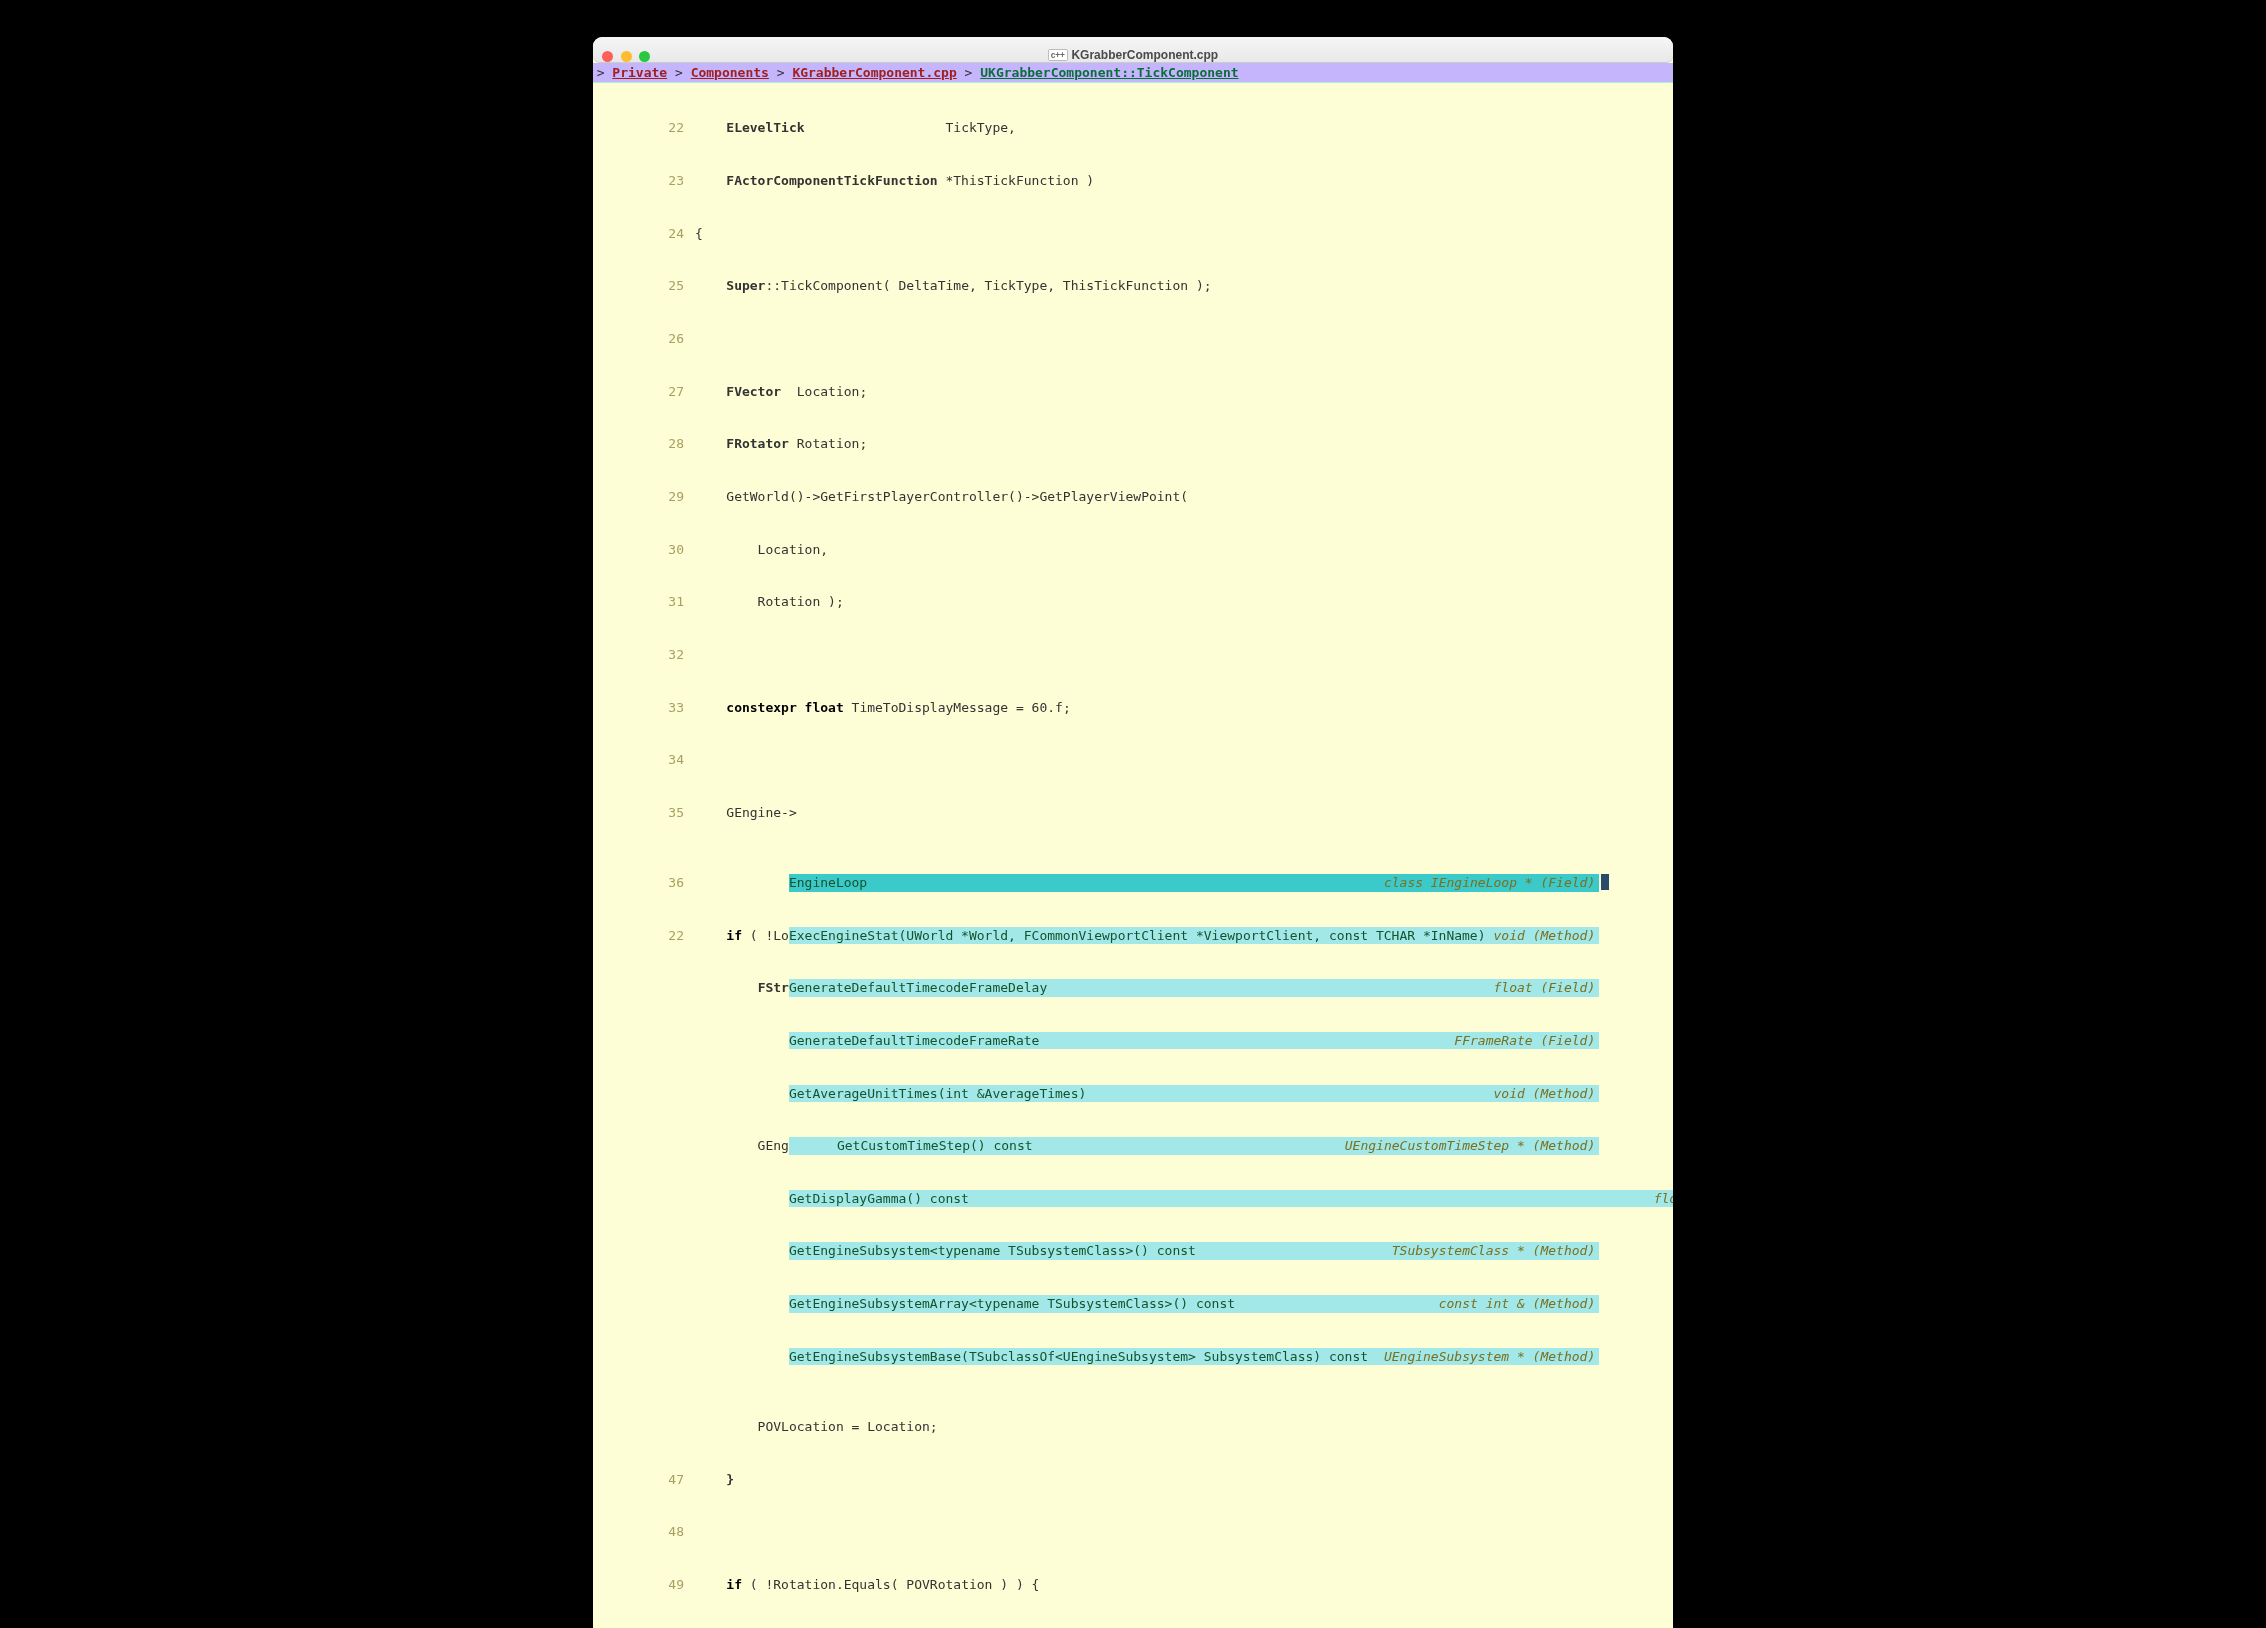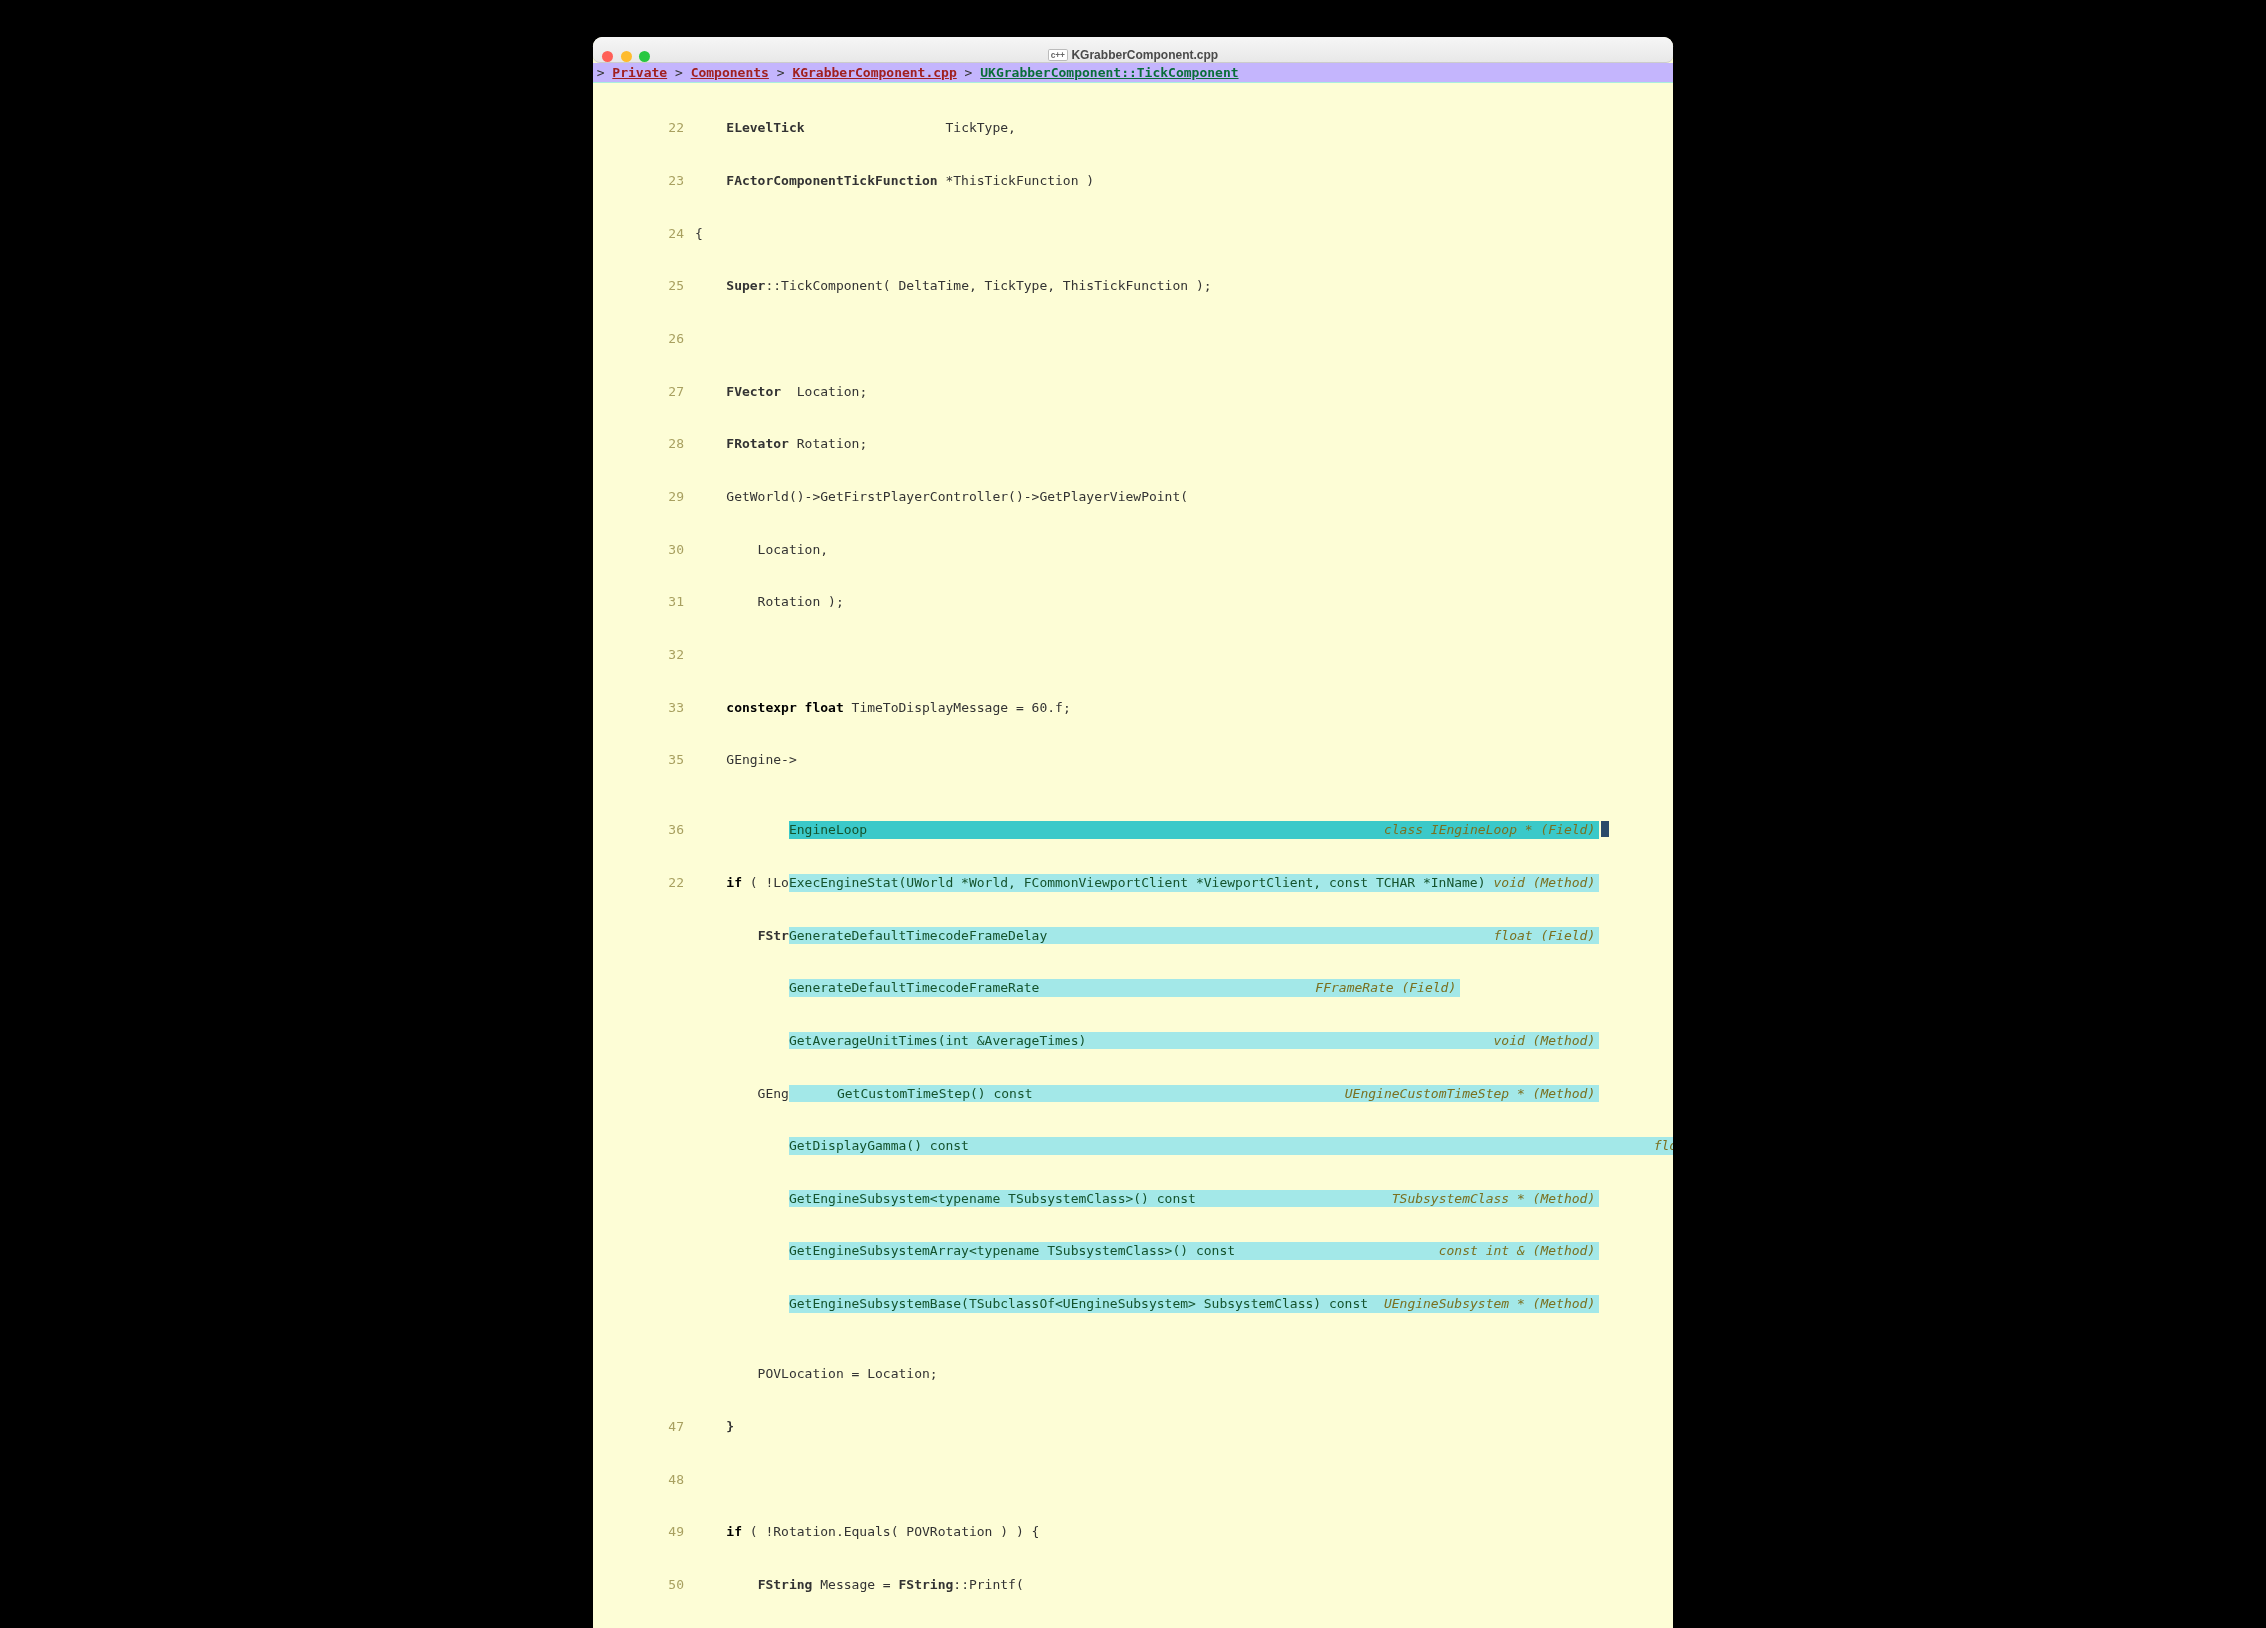--- a/index.html
+++ b/index.html
@@ -140,26 +140,27 @@
     <div class="line"><span class="gutter">24</span><span class="code"><span class="paren">{</span></span></div>
     <div class="line"><span class="gutter">25</span><span class="code">    <span class="type">Super</span>::TickComponent<span class="paren">(</span> DeltaTime, TickType, ThisTickFunction <span class="paren">)</span>;</span></div>
     <div class="line"><span class="gutter">26</span><span class="code"></span></div>
     <div class="line"><span class="gutter">27</span><span class="code">    <span class="type">FVector</span>  Location;</span></div>
     <div class="line"><span class="gutter">28</span><span class="code">    <span class="type">FRotator</span> Rotation;</span></div>
     <div class="line"><span class="gutter">29</span><span class="code">    GetWorld<span class="paren">()</span>-&gt;GetFirstPlayerController<span class="paren">()</span>-&gt;GetPlayerViewPoint<span class="paren">(</span></span></div>
     <div class="line"><span class="gutter">30</span><span class="code">        Location,</span></div>
     <div class="line"><span class="gutter">31</span><span class="code">        Rotation <span class="paren">)</span>;</span></div>
     <div class="line"><span class="gutter">32</span><span class="code"></span></div>
     <div class="line"><span class="gutter">33</span><span class="code">    <span class="kw">constexpr</span> <span class="kw">float</span> TimeToDisplayMessage = 60.f;</span></div>
+    <div class="line"><span class="gutter">34</span><span class="code"></span></div>
     <div class="line"><span class="gutter">35</span><span class="code">    GEngine-&gt;</span></div>
 
     <div class="line"><span class="gutter">36</span><span class="code">            <span class="autocomplete selected" style="display:inline-flex;width:810px;"><span class="ac-left">EngineLoop</span><span class="ac-right">class IEngineLoop * (Field)</span></span><span class="cursor-block"></span></span></div>
     <div class="line"><span class="gutter">22</span><span class="code">    <span class="kw">if</span> <span class="paren">(</span> !Lo<span class="autocomplete" style="display:inline-flex;width:810px;"><span class="ac-left">ExecEngineStat(UWorld *World, FCommonViewportClient *ViewportClient, const TCHAR *InName)</span><span class="ac-right">void (Method)</span></span></span></div>
     <div class="line"><span class="gutter"></span><span class="code">        <span class="type">FStr</span><span class="autocomplete" style="display:inline-flex;width:810px;"><span class="ac-left">GenerateDefaultTimecodeFrameDelay</span><span class="ac-right">float (Field)</span></span></span></div>
-    <div class="line"><span class="gutter"></span><span class="code">            <span class="autocomplete" style="display:inline-flex;width:671px;"><span class="ac-left">GenerateDefaultTimecodeFrameRate</span><span class="ac-right">FFrameRate (Field)</span></span></span></div>
+    <div class="line"><span class="gutter"></span><span class="code">            <span class="autocomplete" style="display:inline-flex;width:810px;"><span class="ac-left">GenerateDefaultTimecodeFrameRate</span><span class="ac-right">FFrameRate (Field)</span></span></span></div>
     <div class="line"><span class="gutter"></span><span class="code">            <span class="autocomplete" style="display:inline-flex;width:810px;"><span class="ac-left">GetAverageUnitTimes(int &amp;AverageTimes)</span><span class="ac-right">void (Method)</span></span></span></div>
     <div class="line"><span class="gutter"></span><span class="code">        GEng<span class="autocomplete" style="display:inline-flex;width:810px;padding-left:48px;"><span class="ac-left">GetCustomTimeStep() const</span><span class="ac-right">UEngineCustomTimeStep * (Method)</span></span></span></div>
     <div class="line"><span class="gutter"></span><span class="code">            <span class="autocomplete" style="display:inline-flex;width:978px;"><span class="ac-left">GetDisplayGamma() const</span><span class="ac-right">float (Method)</span></span></span></div>
     <div class="line"><span class="gutter"></span><span class="code">            <span class="autocomplete" style="display:inline-flex;width:810px;"><span class="ac-left">GetEngineSubsystem&lt;typename TSubsystemClass&gt;() const</span><span class="ac-right">TSubsystemClass * (Method)</span></span></span></div>
     <div class="line"><span class="gutter"></span><span class="code">            <span class="autocomplete" style="display:inline-flex;width:810px;"><span class="ac-left">GetEngineSubsystemArray&lt;typename TSubsystemClass&gt;() const</span><span class="ac-right">const int &amp; (Method)</span></span></span></div>
     <div class="line"><span class="gutter"></span><span class="code">            <span class="autocomplete" style="display:inline-flex;width:810px;"><span class="ac-left">GetEngineSubsystemBase(TSubclassOf&lt;UEngineSubsystem&gt; SubsystemClass) const</span><span class="ac-right">UEngineSubsystem * (Method)</span></span></span></div>
 
     <div class="line"><span class="gutter"></span><span class="code">        POVLocation = Location;</span></div>
     <div class="line"><span class="gutter">47</span><span class="code">    <span class="paren kw">}</span></span></div>
     <div class="line"><span class="gutter">48</span><span class="code"></span></div>

